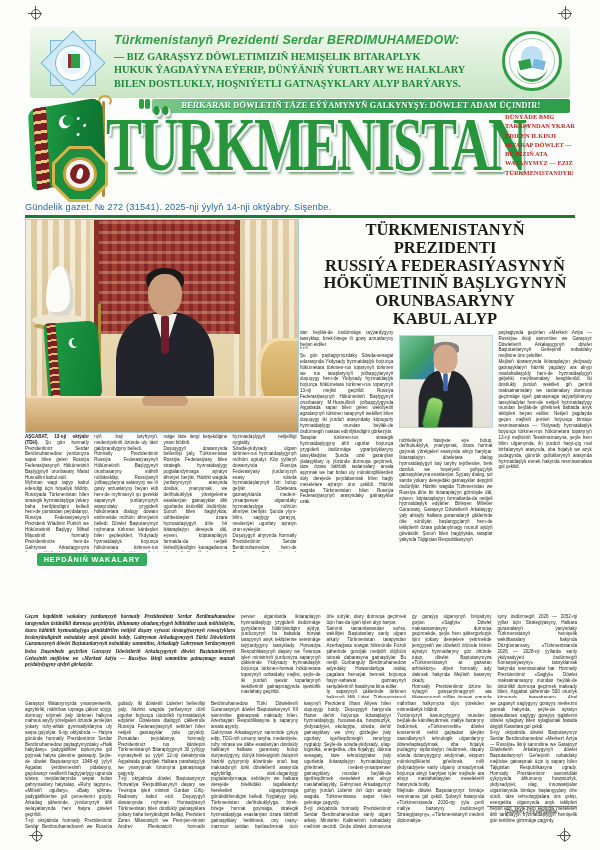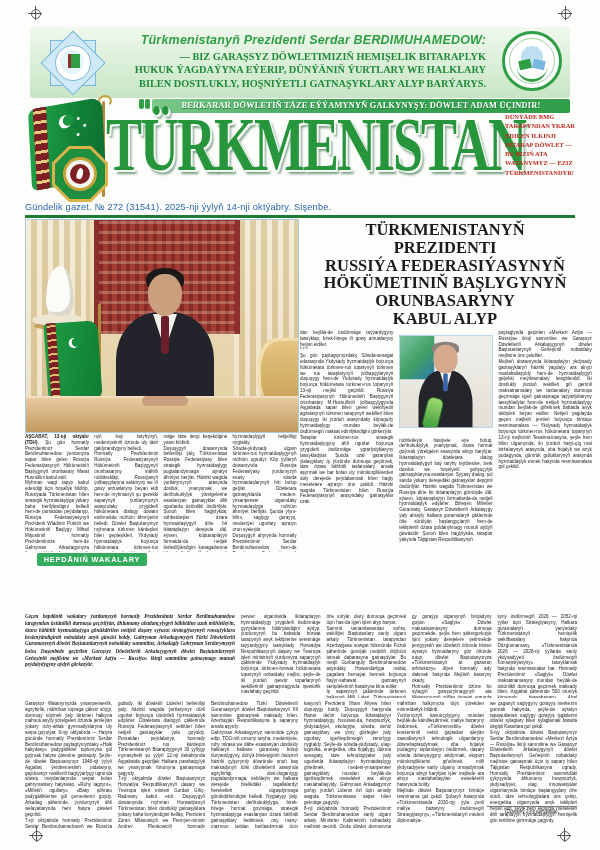--- a/index.html
+++ b/index.html
@@ -20,21 +20,21 @@
   .star8 .c1{position:absolute;left:15px;top:15px;width:34px;height:34px;border-radius:50%;background:#ffffff;border:1px solid #79b7d9;}
   .star8 .c2{position:absolute;left:20px;top:20px;width:24px;height:24px;border-radius:50%;background:#e3f4fb;}
   .star8 .fl{position:absolute;left:28px;top:24px;width:9px;height:14px;background:#2f9e44;border-left:3px solid #8d2f2c;}
   .logo2025{position:absolute;right:8px;top:4px;width:60px;height:60px;border-radius:50%;
       background:#ffffff;border:3px solid #2f9e44;box-sizing:border-box;}
   .logo2025 .ring{position:absolute;inset:4px;border-radius:50%;border:1px solid #9ccf9c;}
   .logo2025 .globe{position:absolute;left:16px;top:12px;width:22px;height:22px;border-radius:50%;background:#bfe0f2;}
   .logo2025 .f1{position:absolute;left:14px;top:26px;width:12px;height:9px;background:#2f9e44;transform:rotate(-12deg);}
   .logo2025 .f2{position:absolute;left:28px;top:26px;width:12px;height:9px;background:#7ab8e0;transform:rotate(12deg);}
   .logo2025 .wreath{position:absolute;left:12px;bottom:6px;width:30px;height:12px;border-bottom:3px solid #2f9e44;border-radius:0 0 20px 20px;}
-  .quote-center{position:absolute;left:84px;right:84px;top:6px;text-align:right;}
+  .quote-center{position:absolute;left:84px;right:84px;top:6px;text-align:left;}
   .quote-speaker{font-size:12.5px;font-weight:bold;font-style:italic;color:#2f9e44;letter-spacing:.2px;}
   .quote-text{margin-top:3px;font-family:"Liberation Serif",serif;font-weight:bold;font-size:10.3px;
       line-height:1.3;color:#1f8a3a;white-space:pre-line;}
 
   
   .slogan-band{position:absolute;left:152px;top:99px;width:418px;height:14px;
       background:linear-gradient(90deg,#7cc98b,#3aa355 45%,#2f9e49);border-radius:2px;
       color:#ffffff;font-weight:bold;font-size:8.4px;line-height:14px;text-align:center;
       text-shadow:.6px .6px 0 #1f7a33;letter-spacing:.2px;font-family:Liberation Serif, serif;}
   .slogan-quote{position:absolute;left:138px;top:98px;width:14px;height:14px;}

